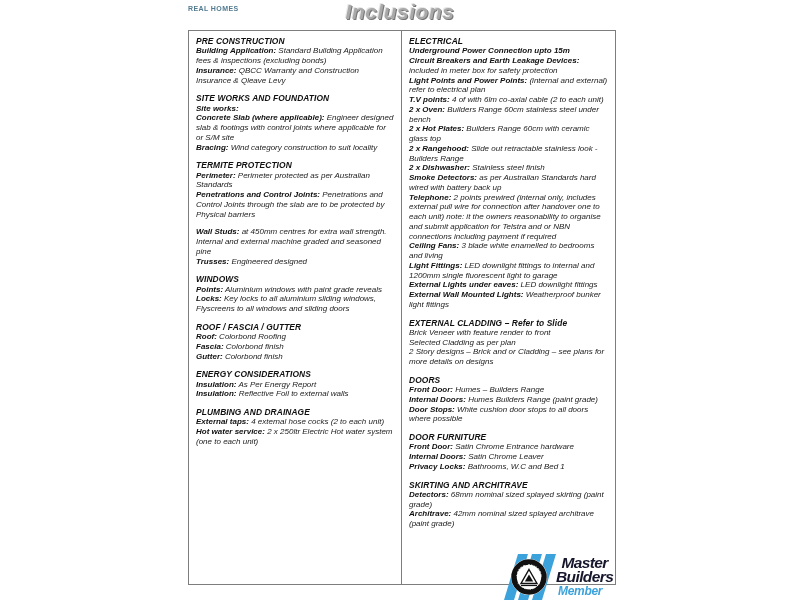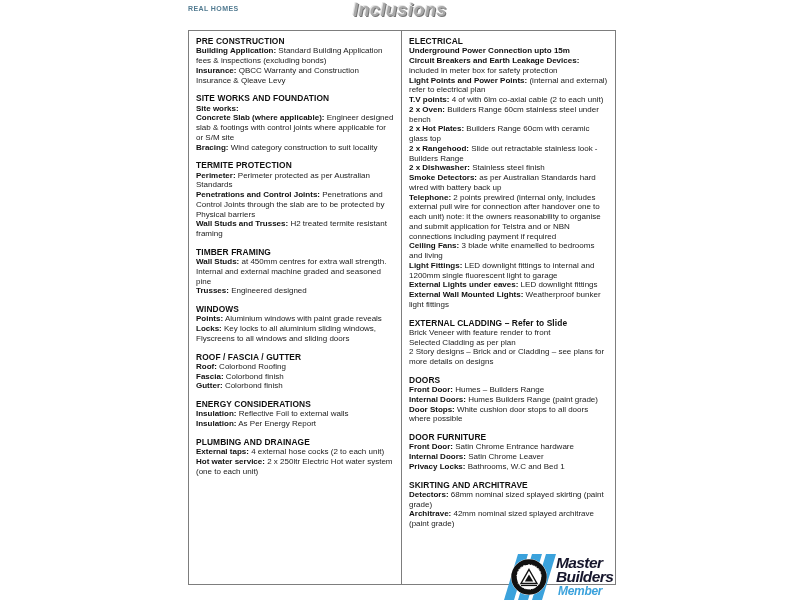--- a/index.html
+++ b/index.html
@@ -4,37 +4,37 @@
 <style>
   * { margin:0; padding:0; box-sizing:border-box; }
   html,body { width:800px; height:600px; background:#ffffff; }
   body { font-family:"Liberation Sans", sans-serif; }
   .page { position:relative; width:800px; height:600px; background:#fff; overflow:hidden; }
 
   .brand { position:absolute; left:188px; top:5px; font-size:7px; font-weight:bold;
            color:#527b91; letter-spacing:0.4px; }
 
   .title { position:absolute; left:0; right:0; top:0; text-align:center;
-           font-size:18px; font-weight:bold; font-style:italic; color:#a9a9a9;
+           font-size:21px; font-weight:bold; font-style:italic; color:#a9a9a9;
            letter-spacing:0.5px;
            text-shadow:-1px -1px 0 #e6e6e6, 1px 1px 0 #767676; }
 
   .table { position:absolute; left:188px; top:30px; width:428px; height:555px;
            border:1px solid #7d7d7d; display:flex; background:#fff; }
-  .col { width:50%; padding:5px 7px 4px 7px; font-size:8px; line-height:1.22; color:#1b1b1b; }
+  .col { width:50%; padding:5px 7px 4px 7px; font-size:8px; line-height:1.22; color:#1b1b1b;font-style:italic; }
   .col-left { border-right:1px solid #7d7d7d; }
   .section { margin-bottom:8px; }
   .heading { font-weight:bold; font-size:8.4px; color:#101010; letter-spacing:0.1px; }
   .item b { font-weight:bold; color:#101010; }
 
   .logo { position:absolute; left:502px; top:554px; width:132px; height:46px; }
   .logo svg { position:absolute; left:0; top:0; }
   .logo-text { position:absolute; left:54px; top:2px; font-style:italic; font-weight:bold;
                color:#16162c; font-size:15.5px; line-height:14px; letter-spacing:-0.6px;
-               white-space:nowrap; }
+               white-space:nowrap;text-align:center; }
   .logo-member { position:absolute; left:56px; top:31px; font-style:italic; font-weight:bold;
                  font-size:12px; line-height:12px; letter-spacing:-0.3px; }
 </style>
 </head>
 <body>
 
 <div class="page">
 
   <div class="brand">REAL HOMES</div>
 
@@ -50,42 +50,40 @@
         <div class="section">
           <div class="heading">SITE WORKS AND FOUNDATION</div>
           <div class="item"><b>Site works:</b></div>
           <div class="item"><b>Concrete Slab (where applicable):</b> Engineer designed slab &amp; footings with control joints where applicable for or S/M site</div>
           <div class="item"><b>Bracing:</b> Wind category construction to suit locality</div>
         </div>
         <div class="section">
           <div class="heading">TERMITE PROTECTION</div>
           <div class="item"><b>Perimeter:</b> Perimeter protected as per Australian Standards</div>
           <div class="item"><b>Penetrations and Control Joints:</b> Penetrations and Control Joints through the slab are to be protected by Physical barriers</div>
-          <div class="item"><b>Wall Studs and Trusses:</b> H2 treated termite resistant framing</div>
         </div>
         <div class="section">
-          <div class="heading">TIMBER FRAMING</div>
           <div class="item"><b>Wall Studs:</b> at 450mm centres for extra wall strength. Internal and external machine graded and seasoned pine</div>
           <div class="item"><b>Trusses:</b> Engineered designed</div>
         </div>
         <div class="section">
           <div class="heading">WINDOWS</div>
           <div class="item"><b>Points:</b> Aluminium windows with paint grade reveals</div>
           <div class="item"><b>Locks:</b> Key locks to all aluminium sliding windows, Flyscreens to all windows and sliding doors</div>
         </div>
         <div class="section">
           <div class="heading">ROOF / FASCIA / GUTTER</div>
           <div class="item"><b>Roof:</b> Colorbond Roofing</div>
           <div class="item"><b>Fascia:</b> Colorbond finish</div>
           <div class="item"><b>Gutter:</b> Colorbond finish</div>
         </div>
         <div class="section">
           <div class="heading">ENERGY CONSIDERATIONS</div>
+          <div class="item"><b>Insulation:</b> As Per Energy Report</div>
           <div class="item"><b>Insulation:</b> Reflective Foil to external walls</div>
-          <div class="item"><b>Insulation:</b> As Per Energy Report</div>
         </div>
         <div class="section">
           <div class="heading">PLUMBING AND DRAINAGE</div>
           <div class="item"><b>External taps:</b> 4 external hose cocks (2 to each unit)</div>
           <div class="item"><b>Hot water service:</b> 2 x 250ltr Electric Hot water system (one to each unit)</div>
         </div>
       </div>
     <div class="col col-right">
         <div class="section">
           <div class="heading">ELECTRICAL</div>

